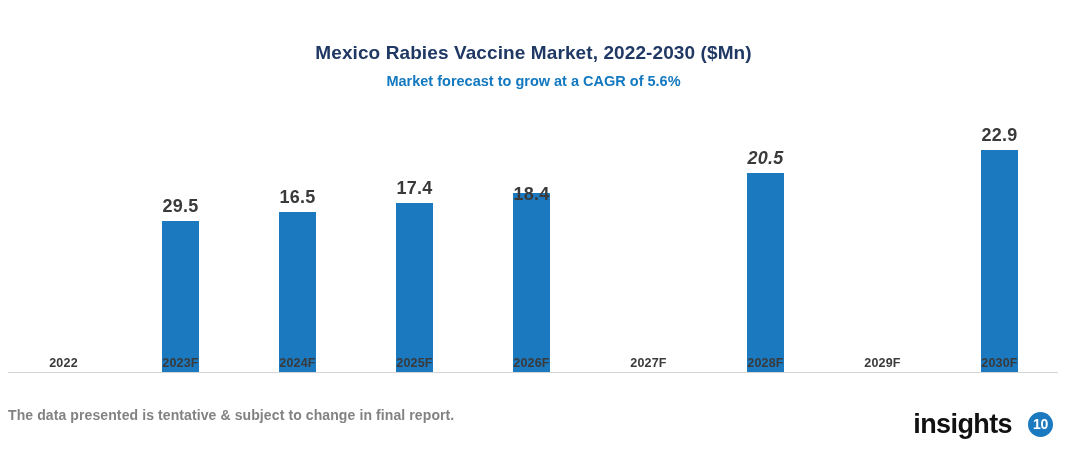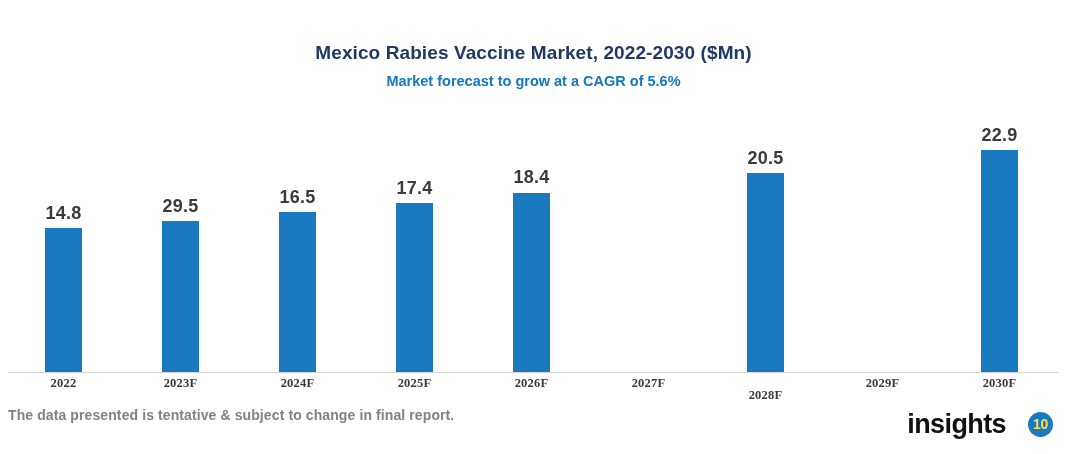--- a/index.html
+++ b/index.html
@@ -90,24 +90,23 @@
     font-size: 18px;
     font-weight: bold;
     color: #3a3a3a;
     letter-spacing: 0.2px;
   }
 
   
   .cats {
     position: absolute;
     left: 0;
-    top: 376px;
+    top: 356px;
     width: 1067px;
     height: 20px;
-    font-family: Liberation Serif, serif;
   }
   .cat {
     position: absolute;
     width: 117px;
     text-align: center;
     font-size: 12.5px;
     font-weight: bold;
     color: #3a3a3a;
     letter-spacing: 0.2px;
   }
@@ -122,95 +121,91 @@
     color: #828282;
     letter-spacing: 0.1px;
   }
 
   .logo {
     position: absolute;
     right: 14px;
     top: 410px;
     display: flex;
     align-items: center;
-    gap: 22px;
+    gap: 16px;
   }
   .logo-word {
     font-size: 27px;
     font-weight: bold;
     color: #111111;
     letter-spacing: -0.6px;
     line-height: 28px;
   }
   .logo-badge {
     width: 25px;
     height: 25px;
     border-radius: 50%;
     background: #1b79c0;
-    color: #fde047;
+    color: #ffffff;
     font-size: 14px;
     font-weight: bold;
     display: flex;
     align-items: center;
     justify-content: center;
     letter-spacing: -0.4px;
   }
 </style>
 </head>
 <body>
 
 <div id="chart-root">
 
   <div class="title-block">
     <p class="chart-title">Mexico Rabies Vaccine Market, 2022-2030 ($Mn)</p>
     <p class="chart-subtitle">Market forecast to grow at a CAGR of 5.6%</p>
   </div>
 
   <div class="plot">
     <div class="bars" id="bars-layer">
-        <div class="bar-slot" style="left: 5px;">
-          <div class="bar" title="2022: 14.8" style="height: 144px; background: rgb(27, 121, 192);"></div>
-          <div class="bar-value" style="bottom: 148px;">14.8</div>
-        </div>
         <div class="bar-slot" style="left: 122px;">
           <div class="bar" title="2023F: 15.6" style="height: 151px; background: rgb(27, 121, 192);"></div>
           <div class="bar-value" style="bottom: 155px;">29.5</div>
         </div>
         <div class="bar-slot" style="left: 239px;">
           <div class="bar" title="2024F: 16.5" style="height: 160px; background: rgb(27, 121, 192);"></div>
           <div class="bar-value" style="bottom: 164px;">16.5</div>
         </div>
         <div class="bar-slot" style="left: 356px;">
           <div class="bar" title="2025F: 17.4" style="height: 169px; background: rgb(27, 121, 192);"></div>
           <div class="bar-value" style="bottom: 173px;">17.4</div>
         </div>
         <div class="bar-slot" style="left: 473px;">
           <div class="bar" title="2026F: 18.4" style="height: 179px; background: rgb(27, 121, 192);"></div>
-          <div class="bar-value" style="bottom: 184px;">18.4</div>
+          <div class="bar-value" style="bottom: 167px;">18.4</div>
         </div>
         <div class="bar-slot" style="left: 707px;">
           <div class="bar" title="2028F: 20.5" style="height: 199px; background: rgb(27, 121, 192);"></div>
-          <div class="bar-value" style="bottom: 203px;">20.5</div>
+          <div class="bar-value" style="bottom: 203px; font-style: italic;">20.5</div>
         </div>
         <div class="bar-slot" style="left: 941px;">
           <div class="bar" title="2030F: 22.9" style="height: 222px; background: rgb(27, 121, 192);"></div>
           <div class="bar-value" style="bottom: 226px;">22.9</div>
         </div>
       </div>
     <div class="axis-line"></div>
   </div>
 
   <div class="cats" id="cats-layer">
       <div class="cat" style="left: 5px;">2022</div>
       <div class="cat" style="left: 122px;">2023F</div>
       <div class="cat" style="left: 239px;">2024F</div>
       <div class="cat" style="left: 356px;">2025F</div>
       <div class="cat" style="left: 473px;">2026F</div>
       <div class="cat" style="left: 590px;">2027F</div>
-      <div class="cat" style="left: 707px; margin-top: 12px;">2028F</div>
+      <div class="cat" style="left: 707px;">2028F</div>
       <div class="cat" style="left: 824px;">2029F</div>
       <div class="cat" style="left: 941px; text-align: center;">2030F</div>
     </div>
 
   <div class="footnote">The data presented is tentative &amp; subject to change in final report.</div>
 
   <div class="logo">
     <span class="logo-word">insights</span>
     <span class="logo-badge">10</span>
   </div>

